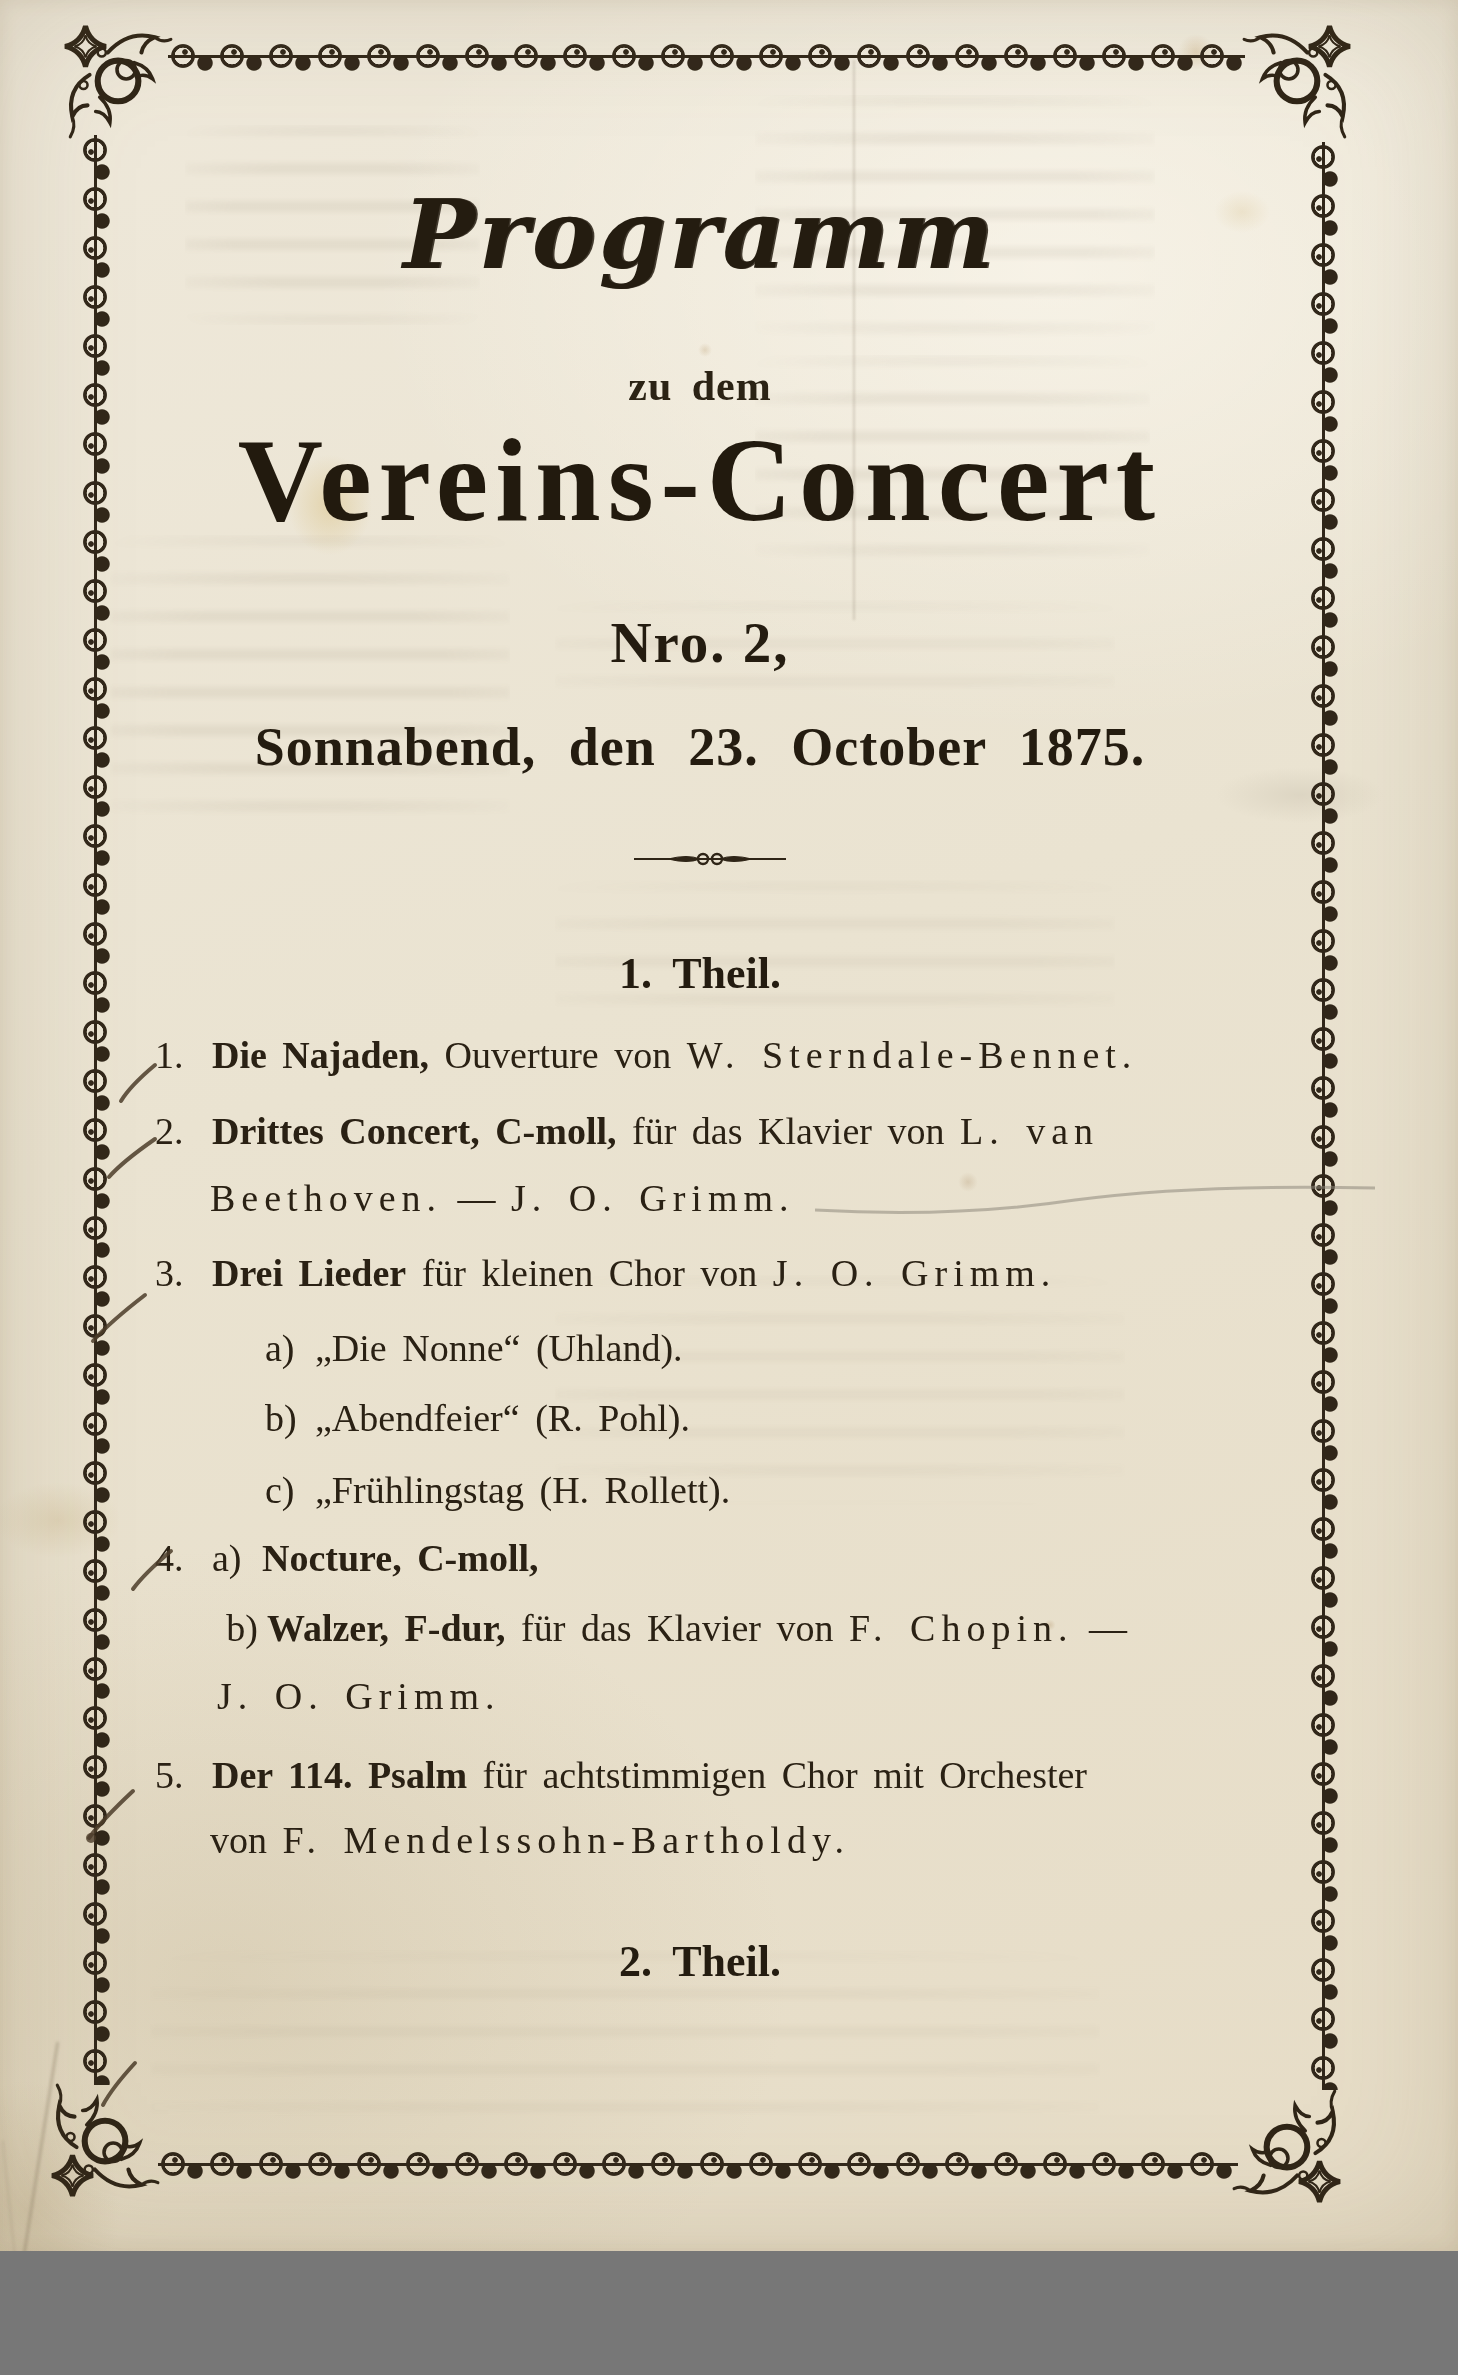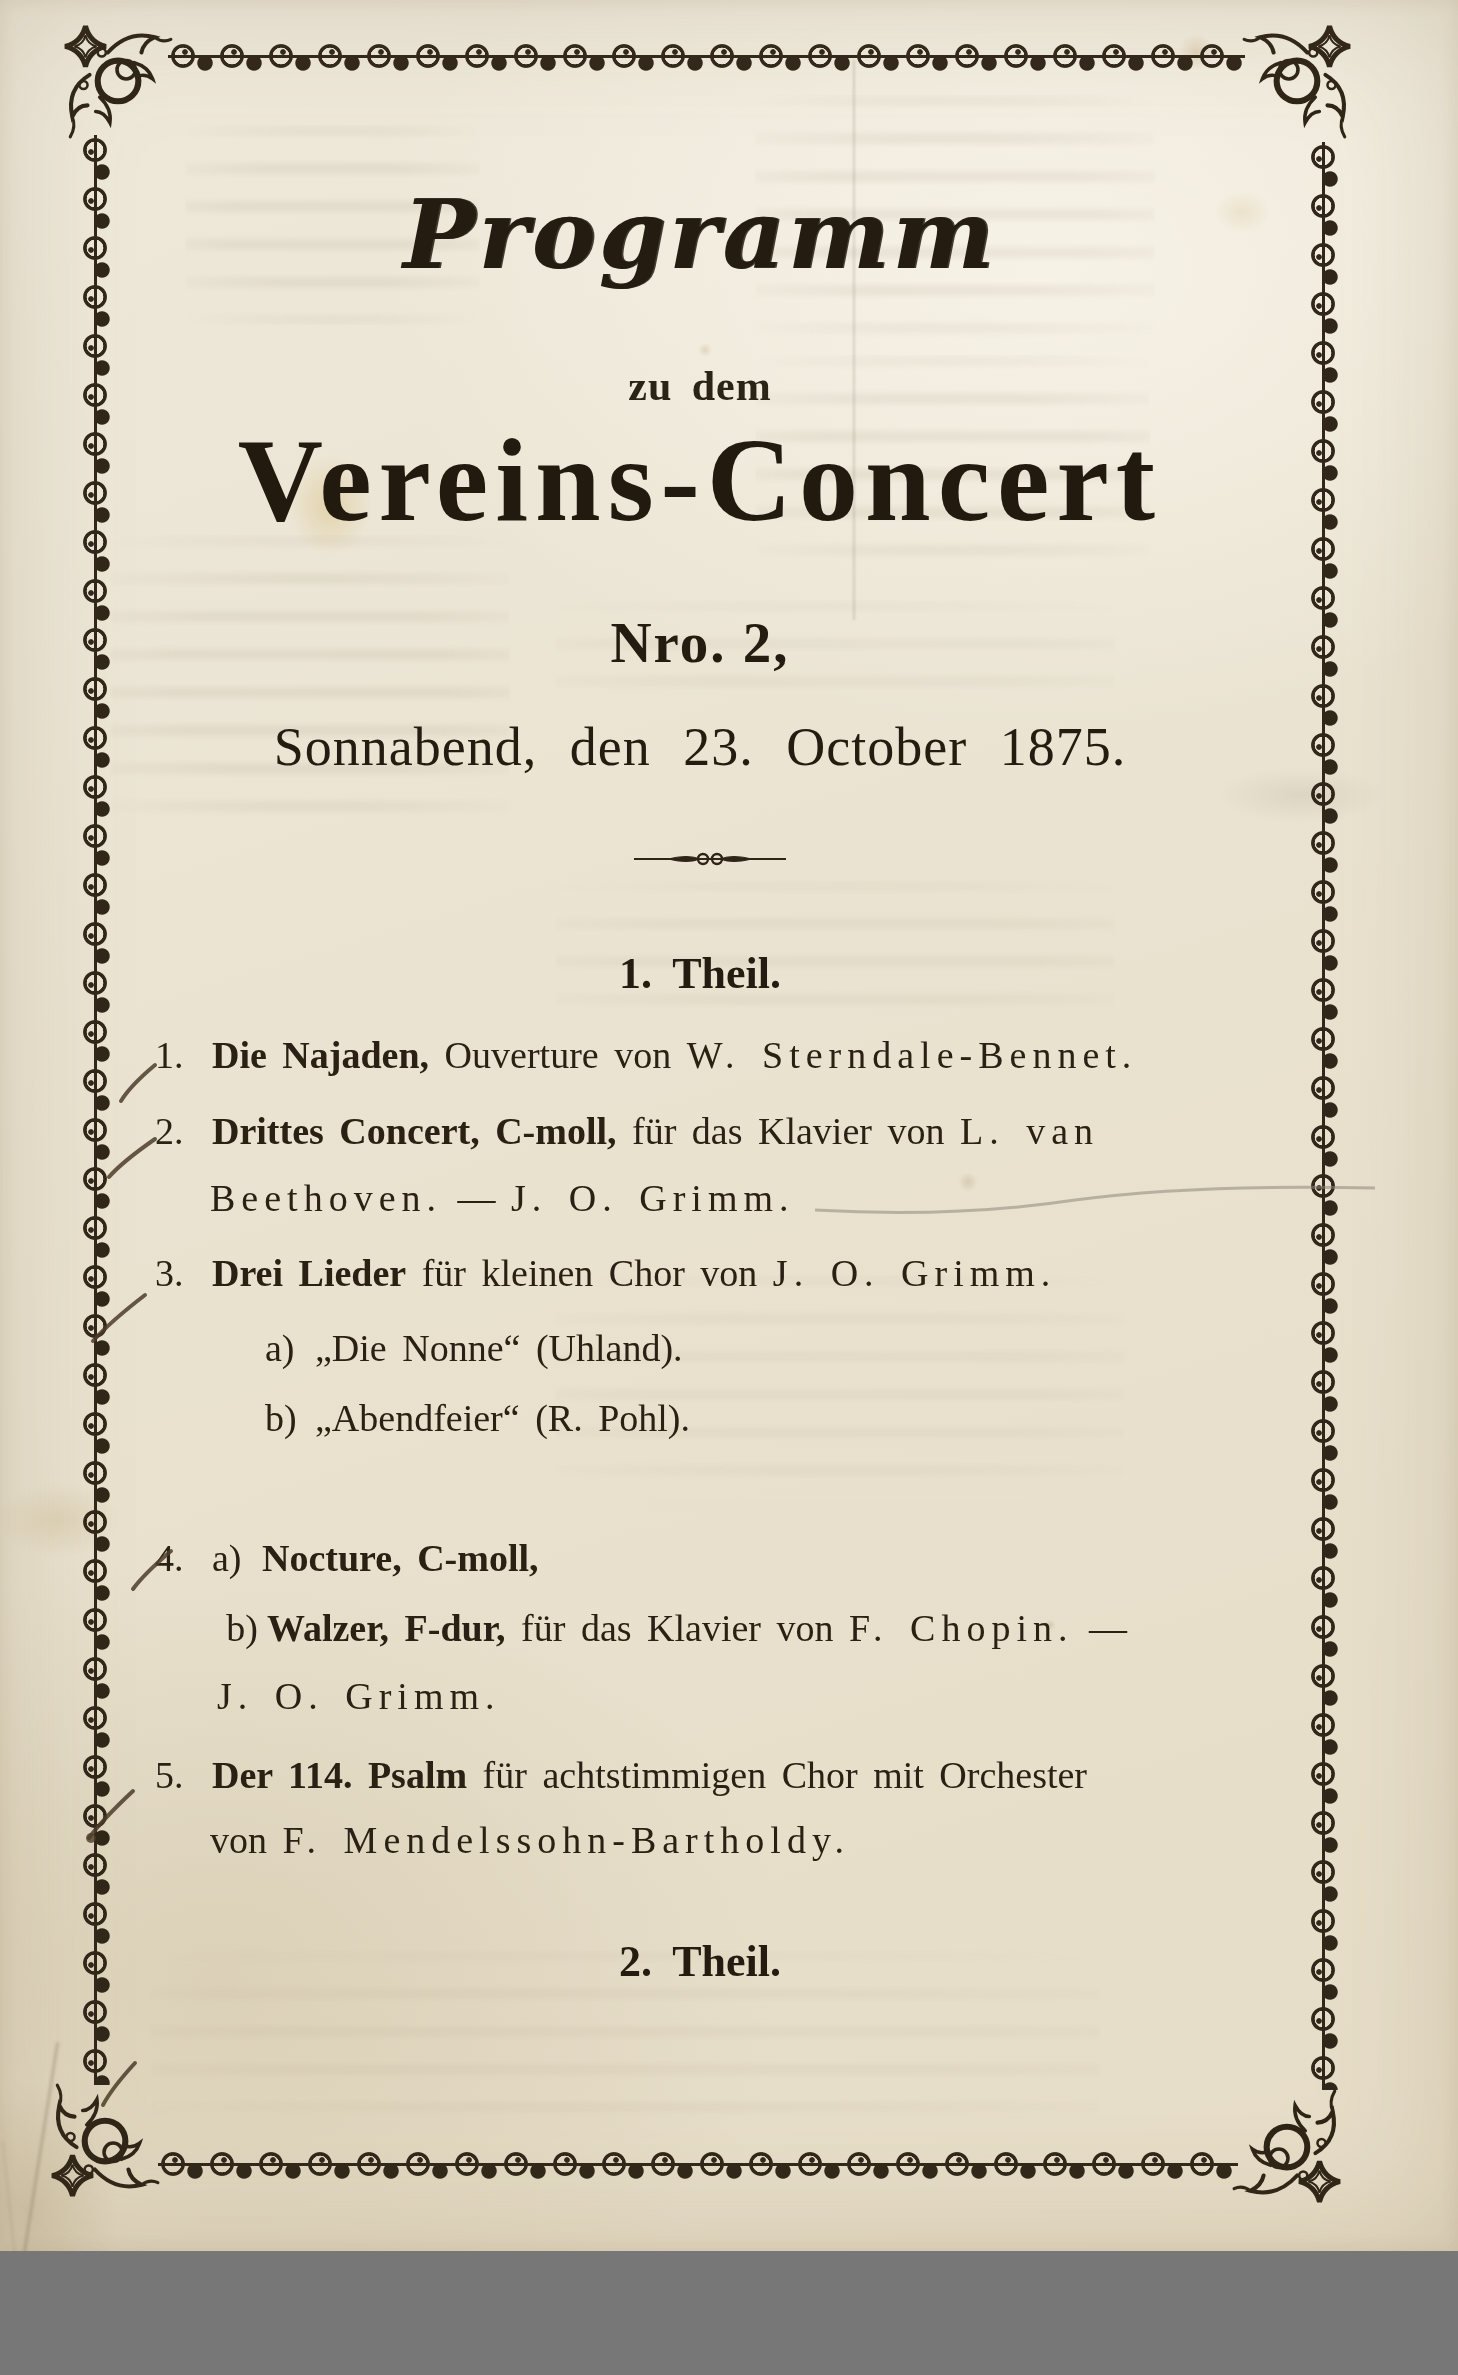--- a/index.html
+++ b/index.html
@@ -62,21 +62,21 @@
   .corner.tr{transform:scaleX(-1);}
   .corner.bl{transform:scaleY(-1);}
   .corner.br{transform:scale(-1,-1);}
   
   .centered{position:absolute;left:70px;width:1260px;text-align:center;}
   .kicker{font-family:"DejaVu Serif",serif;font-style:italic;font-weight:bold;
     font-size:96px;letter-spacing:3px;color:#241c10;text-shadow:1.6px 0 0 rgba(36,28,16,.85);}
   .subtitle{font-size:42px;font-weight:bold;letter-spacing:1px;word-spacing:8px;color:#2b2315;}
   .maintitle{font-size:118px;font-weight:bold;letter-spacing:7px;color:#221a0e;}
   .numline{font-size:57px;font-weight:bold;letter-spacing:2px;color:#241c10;}
-  .dateline{font-size:54px;font-weight:normal;word-spacing:18px;letter-spacing:1px;color:#241c10;}
+  .dateline{font-size:54px;font-weight:bold;word-spacing:18px;letter-spacing:1px;color:#241c10;}
   .part{font-size:44px;font-weight:bold;word-spacing:10px;color:#241c10;}
   .pline{position:absolute;font-size:38px;white-space:nowrap;word-spacing:6px;color:#2a2114;}
   .num{display:inline-block;width:57px;font-weight:normal;}
   .subl{display:inline-block;width:50px;}
   .b{font-weight:bold;}
   .sp{letter-spacing:6px;}
   .divider{position:absolute;pointer-events:none;}
   
   .pencil{position:absolute;pointer-events:none;}
   
@@ -225,20 +225,23 @@
     <span class="num">3.</span><span class="b">Drei Lieder</span>
     <span>für kleinen Chor von</span>
     <span class="sp">J. O. Grimm.</span>
   </div>
   <div class="pline" style="left:265px;top:1326px;">
     <span class="subl">a)</span><span>„Die Nonne“ (Uhland).</span>
   </div>
   <div class="pline" style="left:265px;top:1396px;">
     <span class="subl">b)</span><span>„Abendfeier“ (R. Pohl).</span>
   </div>
+  <div class="pline" style="left:265px;top:1468px;">
+    <span class="subl">c)</span><span>„Frühlingstag (H. Rollett).</span>
+  </div>
 
   <div class="pline" style="left:155px;top:1536px;">
     <span class="num">4.</span><span class="subl">a)</span><span class="b">Nocture, C-moll,</span>
   </div>
   <div class="pline" style="left:217px;top:1606px;text-align:center;">
     <span class="subl">b)</span><span class="b">Walzer, F-dur,</span>
     <span>für das Klavier von</span>
     <span class="sp">F. Chopin.</span>
     <span>—</span>
   </div>

